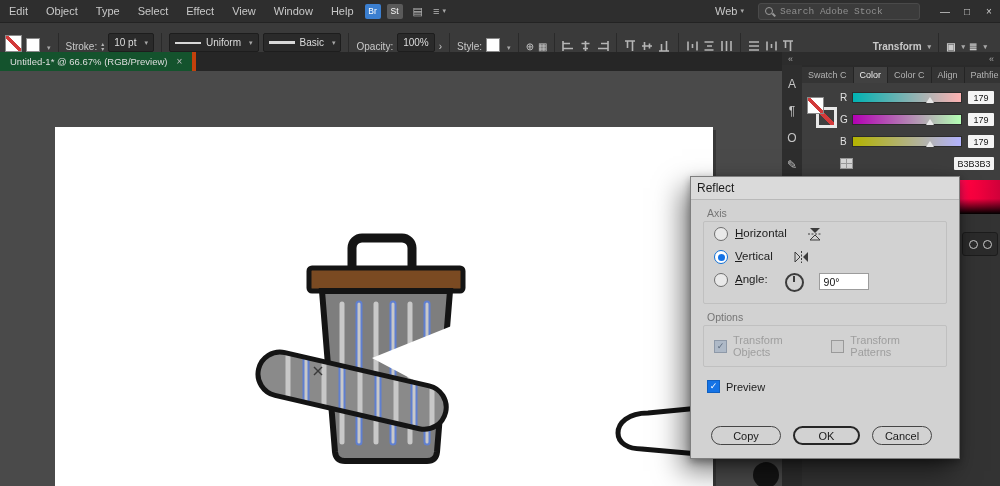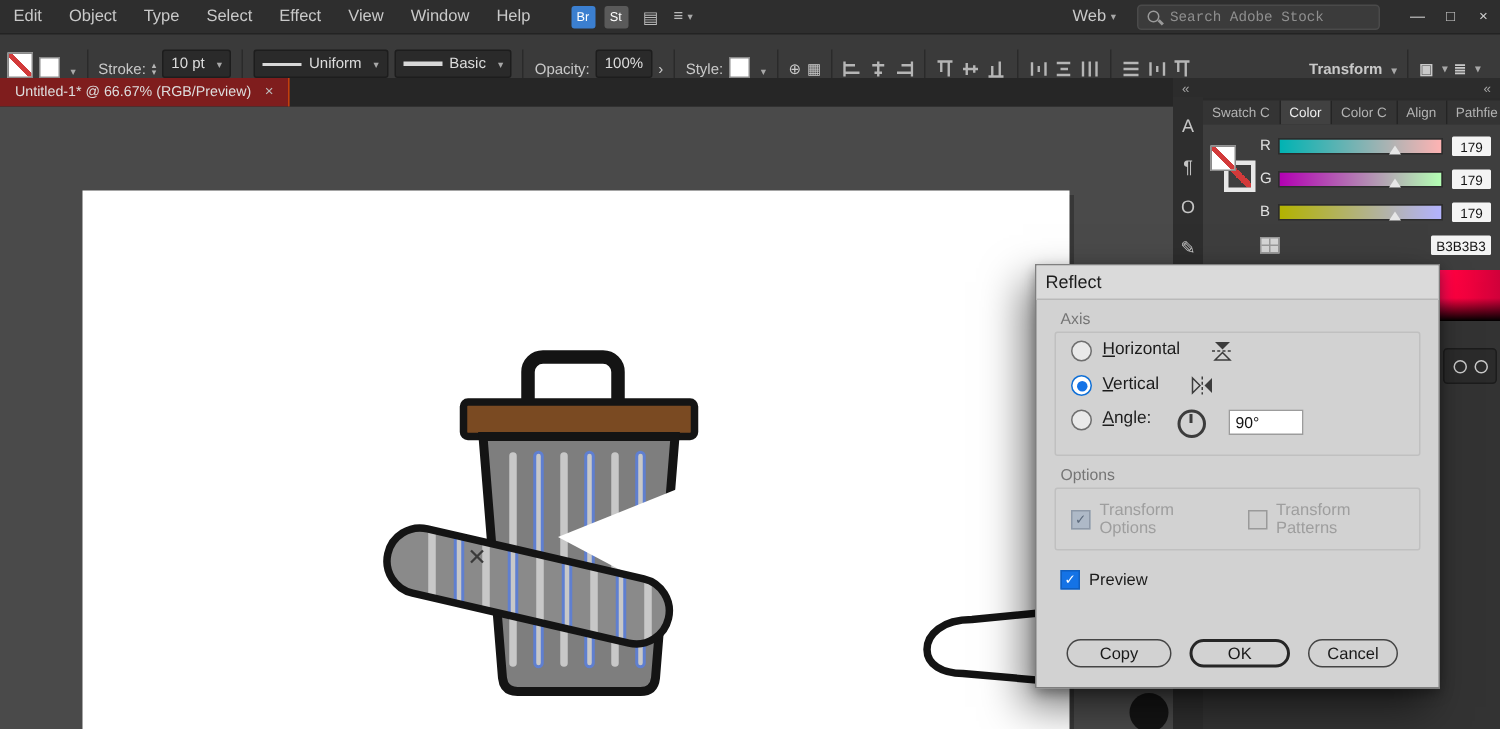--- a/index.html
+++ b/index.html
@@ -4,21 +4,21 @@
 <style>
   html,body{margin:0;padding:0;background:#1e1e1e;}
   .app{position:relative;width:1000px;height:486px;overflow:hidden;background:#2e2e2e;
        font-family:"Liberation Sans",sans-serif;color:#c9c9c9;}
   
   .menubar{position:absolute;left:0;top:0;right:0;height:22px;background:#2e2e2e;
            display:flex;align-items:center;font-size:11px;padding-left:0;}
   .menu-item{padding:0 9px;cursor:default;}
   .badge{width:16px;height:15px;border-radius:2px;display:flex;align-items:center;justify-content:center;
          font-size:8.5px;color:#fff;margin-left:6px;}
-  .badge.br{background:#3b7fd0;margin-left:18px;}
+  .badge.br{background:#3b7fd0;margin-left:2px;}
   .badge.st{background:#5a5a5a;}
   .mb-ico{margin-left:10px;font-size:11px;color:#b9b9b9;}
   .caret{font-size:7px;color:#a8a8a8;margin-left:3px;}
   .spacer{flex:1;}
   .web-dd{display:flex;align-items:center;margin-right:14px;font-size:11px;}
   .searchwrap{display:flex;align-items:center;gap:5px;background:#3b3b3b;border:1px solid #4a4a4a;
               border-radius:3px;height:15px;width:148px;padding:0 6px;margin-right:14px;}
   .mag{width:6px;height:6px;border:1.5px solid #9a9a9a;border-radius:50%;position:relative;flex:none;}
   .mag::after{content:'';position:absolute;width:4px;height:1.5px;background:#9a9a9a;
               right:-3.5px;bottom:-1px;transform:rotate(45deg);}
@@ -38,22 +38,22 @@
       align-items:center;gap:5px;padding:0 5px;color:#ddd;flex:none;}
   .linepre{width:26px;height:2px;background:#d8d8d8;}
   .linepre.thick{height:3px;}
   .stepper{display:flex;flex-direction:column;line-height:5px;font-size:6px;color:#b5b5b5;}
   .ali{width:13px;height:12px;flex:none;}
   .ali path{stroke:#b5b5b5;stroke-width:1.6;fill:none;}
   .lbl{color:#c9c9c9;flex:none;}
   .cluster{display:flex;align-items:center;gap:3px;flex:none;font-weight:bold;}
   
   .tabbar{position:absolute;left:0;top:52px;width:782px;height:19px;background:#262626;display:flex;}
-  .doctab{background:#7f1d1d;color:#dedede;font-size:9.5px;display:flex;align-items:center;gap:9px;
-          padding:0 10px;border-right:1px solid #c2410c;}
+  .doctab{background:#14532d;color:#dedede;font-size:9.5px;display:flex;align-items:center;gap:9px;
+          padding:0 10px;border-right:4px solid #c2410c;}
   .tabclose{color:#bdbdbd;font-size:10px;}
   
   .canvas{position:absolute;left:0;top:71px;width:782px;height:415px;}
   
   .dock{position:absolute;left:782px;top:52px;width:218px;height:434px;background:#333;}
   .dockhead{height:13px;display:flex;justify-content:space-between;align-items:center;
             padding:0 6px;font-size:9px;color:#a5a5a5;background:#2c2c2c;}
   .iconstrip{position:absolute;left:0;top:13px;bottom:0;width:20px;background:#2e2e2e;
              display:flex;flex-direction:column;align-items:center;padding-top:12px;gap:13px;
              font-size:12px;color:#c5c5c5;}
@@ -411,21 +411,21 @@
         <span class="radio"></span>
         <span><span class="mnem">A</span><span>ngle:</span></span>
         <span class="dial"></span>
         <input class="angle-input" value="90°" style="">
       </div>
     </div>
     <div class="sec">Options</div>
     <div class="gbox" style="display:flex;gap:16px;padding:8px 10px;">
       <span class="cbrow">
         <span class="cb gchk">✓</span>
-        <span class="disabled-lb">Transform Options</span>
+        <span class="disabled-lb">Transform Objects</span>
       </span>
       <span class="cbrow">
         <span class="cb"></span>
         <span class="disabled-lb">Transform Patterns</span>
       </span>
     </div>
     <div class="cbrow prevrow">
       <span class="cb blue">✓</span>
       <span>Preview</span>
     </div>

